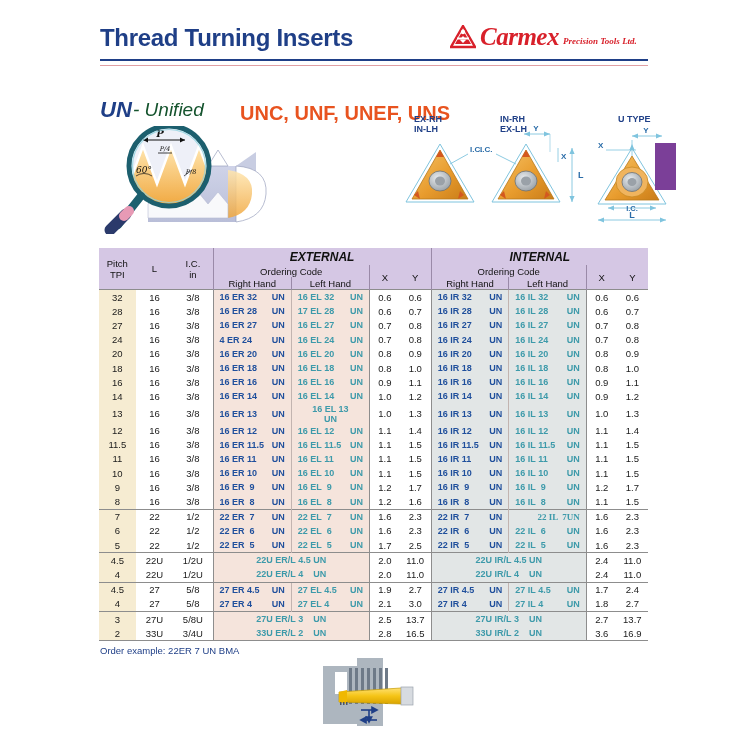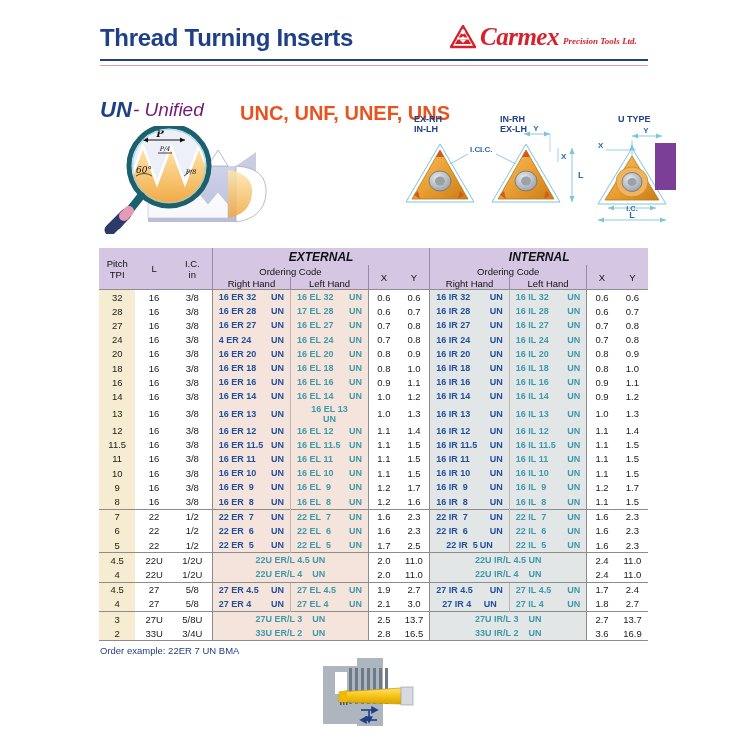--- a/index.html
+++ b/index.html
@@ -21,21 +21,21 @@
   .logo-name{font-family:"Liberation Serif",serif;font-style:italic;font-weight:bold;
     font-size:25px;color:#d8202a;line-height:1;letter-spacing:-0.5px;}
   .logo-sub{font-family:"Liberation Serif",serif;font-style:italic;font-weight:bold;
     font-size:9px;color:#d8202a;padding-bottom:3px;}
   .hdr-rule{position:absolute;left:100px;top:59px;width:548px;height:2px;background:#1f3f87;}
   .hdr-rule2{position:absolute;left:100px;top:65px;width:548px;height:1px;background:#e0a0a4;}
 
   
   .sub-un{position:absolute;left:100px;top:97px;font-size:22px;font-weight:bold;
     font-style:italic;color:#1f3f87;}
-  .sub-unified{position:absolute;left:133px;top:99px;font-size:19px;font-style:italic;color:#701a75;}
+  .sub-unified{position:absolute;left:133px;top:99px;font-size:19px;font-style:italic;color:#14532d;}
   .sub-codes{position:absolute;left:240px;top:102px;font-size:20px;font-weight:bold;color:#e8531f;}
 
   
   .illus{position:absolute;left:96px;top:126px;width:205px;height:108px;}
 
   
   .diagrams{position:absolute;left:400px;top:112px;width:290px;height:118px;}
   .purple-tab{position:absolute;left:655px;top:143px;width:21px;height:47px;background:#7b3f98;}
 
   
@@ -599,21 +599,21 @@
           </td>
           <td class="c extl vsep-lt grp-top">
             <div style="display: flex; justify-content: space-between; padding: 0px 6px; white-space: pre;"><span>22 EL  7</span><span>UN</span></div>
           </td>
           <td class="c xy vsep grp-top">1.6</td>
           <td class="c xy grp-top">2.3</td>
           <td class="c intc vsep grp-top">
             <div style="display: flex; justify-content: space-between; padding: 0px 6px; white-space: pre;"><span>22 IR  7</span><span>UN</span></div>
           </td>
           <td class="c intl vsep-lt grp-top">
-            <div style="display: flex; justify-content: space-between; padding: 0px 6px; white-space: pre;"><span>22 IL  7</span><span>UN</span></div>
+            <div style="display: flex; justify-content: flex-end; padding: 0px 6px; white-space: pre; font-family: Liberation Serif, serif;"><span>22 IL  7</span><span>UN</span></div>
           </td>
           <td class="c xy vsep grp-top">1.6</td>
           <td class="c xy grp-top">2.3</td>
         </tr>
         <tr class="row">
           <td class="c pitchcell">6</td>
           <td class="c plain">22</td>
           <td class="c plain">1/2</td>
           <td class="c extc vsep">
             <div style="display: flex; justify-content: space-between; padding: 0px 6px; white-space: pre;"><span>22 ER  6</span><span>UN</span></div>
@@ -638,21 +638,21 @@
           <td class="c plain">1/2</td>
           <td class="c extc vsep">
             <div style="display: flex; justify-content: space-between; padding: 0px 6px; white-space: pre;"><span>22 ER  5</span><span>UN</span></div>
           </td>
           <td class="c extl vsep-lt">
             <div style="display: flex; justify-content: space-between; padding: 0px 6px; white-space: pre;"><span>22 EL  5</span><span>UN</span></div>
           </td>
           <td class="c xy vsep">1.7</td>
           <td class="c xy">2.5</td>
           <td class="c intc vsep">
-            <div style="display: flex; justify-content: space-between; padding: 0px 16px; white-space: pre;"><span>22 IR  5</span><span>UN</span></div>
+            <div style="display: flex; justify-content: space-between; padding: 0px 6px; white-space: pre;"><span>22 IR  5</span><span>UN</span></div>
           </td>
           <td class="c intl vsep-lt">
             <div style="display: flex; justify-content: space-between; padding: 0px 6px; white-space: pre;"><span>22 IL  5</span><span>UN</span></div>
           </td>
           <td class="c xy vsep">1.6</td>
           <td class="c xy">2.3</td>
         </tr>
         <tr class="row">
           <td class="c pitchcell grp-top">4.5</td>
           <td class="c plain grp-top">22U</td>
@@ -702,21 +702,21 @@
           <td class="c plain">5/8</td>
           <td class="c extc vsep">
             <div style="display: flex; justify-content: space-between; padding: 0px 6px; white-space: pre;"><span>27 ER 4</span><span>UN</span></div>
           </td>
           <td class="c extl vsep-lt">
             <div style="display: flex; justify-content: space-between; padding: 0px 6px; white-space: pre;"><span>27 EL 4</span><span>UN</span></div>
           </td>
           <td class="c xy vsep">2.1</td>
           <td class="c xy">3.0</td>
           <td class="c intc vsep">
-            <div style="display: flex; justify-content: space-between; padding: 0px 12px; white-space: pre;"><span>27 IR 4</span><span>UN</span></div>
+            <div style="display: flex; justify-content: space-between; padding: 0px 6px; white-space: pre;"><span>27 IR 4</span><span>UN</span></div>
           </td>
           <td class="c intl vsep-lt">
             <div style="display: flex; justify-content: space-between; padding: 0px 6px; white-space: pre;"><span>27 IL 4</span><span>UN</span></div>
           </td>
           <td class="c xy vsep">1.8</td>
           <td class="c xy">2.7</td>
         </tr>
         <tr class="row">
           <td class="c pitchcell grp-top">3</td>
           <td class="c plain grp-top">27U</td>

